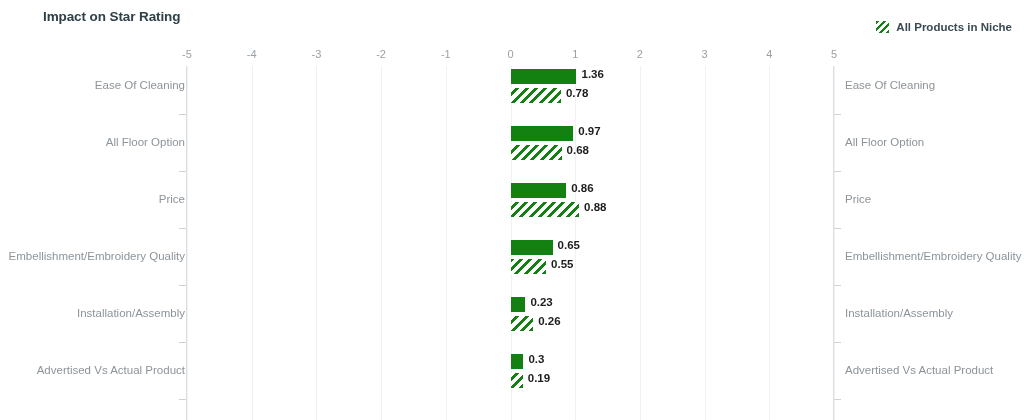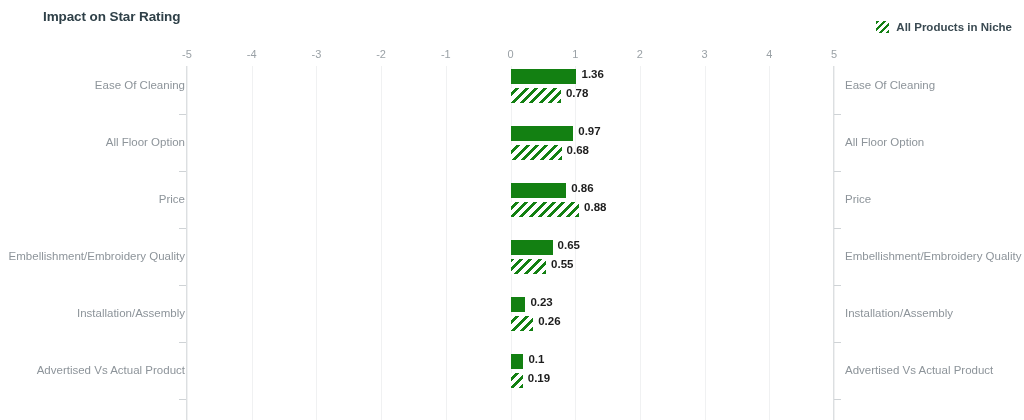--- a/index.html
+++ b/index.html
@@ -126,21 +126,21 @@
           <div class="row-label right">Installation/Assembly</div>
           <div class="bar solid" style="left: 510.5px; width: 14.881px;"></div>
           <div class="bar-value solid-v" style="left: 530.381px;">0.23</div>
           <div class="bar hatch" style="left: 510.5px; width: 22.645px;"></div>
           <div class="bar-value hatch-v" style="left: 538.145px;">0.26</div>
         </div>
         <div class="row" style="top: 276px;">
           <div class="row-label left">Advertised Vs Actual Product</div>
           <div class="row-label right">Advertised Vs Actual Product</div>
           <div class="bar solid" style="left: 510.5px; width: 12.94px;"></div>
-          <div class="bar-value solid-v" style="left: 528.44px;">0.1</div>
+          <div class="bar-value solid-v" style="left: 528.44px;">0.3</div>
           <div class="bar hatch" style="left: 510.5px; width: 12.293px;"></div>
           <div class="bar-value hatch-v" style="left: 527.793px;">0.19</div>
         </div>
       </div>
   <div class="axis-tick" style="top: 48px; left: 179px;"></div>
       <div class="axis-tick" style="top: 105px; left: 179px;"></div>
       <div class="axis-tick" style="top: 162px; left: 179px;"></div>
       <div class="axis-tick" style="top: 219px; left: 179px;"></div>
       <div class="axis-tick" style="top: 276px; left: 179px;"></div>
       <div class="axis-tick" style="top: 333px; left: 179px;"></div>

